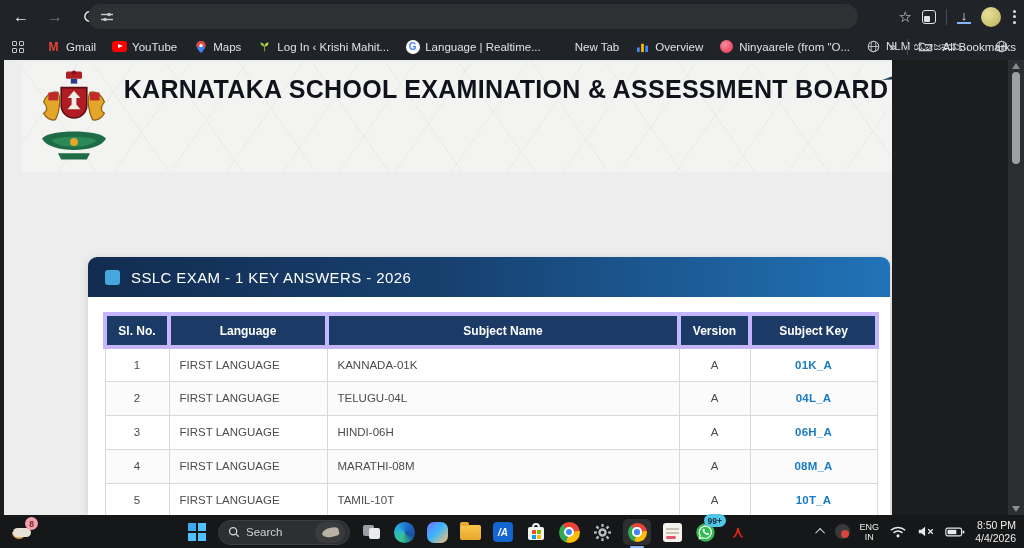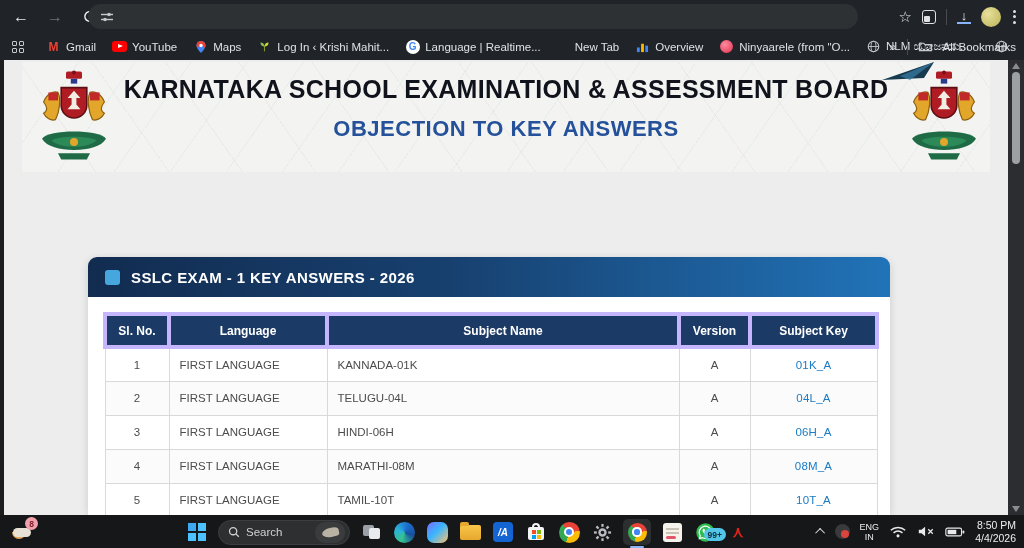--- a/index.html
+++ b/index.html
@@ -30,47 +30,47 @@
   .gridic i { width:5px; height:5px; border:1.4px solid #c6c9cc; border-radius:1px; }
   .yt { width:15px; height:11px; background:#f00; border-radius:3px; position:relative; }
   .yt::after { content:""; position:absolute; left:5.5px; top:3px; border-left:5px solid #fff; border-top:2.8px solid transparent; border-bottom:2.8px solid transparent; }
   .gmailM { color:#ea4335; font-weight:bold; font-size:12px; }
   .gcircle { width:14px; height:14px; background:#fff; border-radius:50%; color:#4285f4; font-weight:bold; font-size:10px; display:flex; align-items:center; justify-content:center; }
   .dotred { width:13px; height:13px; border-radius:50%; background:radial-gradient(circle at 38% 35%, #ff8aa0, #e0314b); }
   .bm-right { position:absolute; right:8px; top:0; height:27px; display:flex; align-items:center; gap:10px; }
   .chev2 { color:#c6c9cc; font-size:13px; }
 
   
-  .page { position:absolute; left:4px; top:60px; width:1004px; height:455px; background:#ededee; overflow:hidden; }
+  .page { position:absolute; left:4px; top:60px; width:888px; height:455px; background:#ededee; overflow:hidden; }
   .scrollstrip { position:absolute; left:1008px; top:60px; width:16px; height:455px; background:#2b2d30; }
   .scroll-thumb { position:absolute; left:4px; top:12px; width:8px; height:92px; background:#9da0a3; border-radius:5px; }
   .sarrow { position:absolute; left:4px; width:0; height:0; border-left:4px solid transparent; border-right:4px solid transparent; }
   .sarrow.up { top:3px; border-bottom:6px solid #8a8d90; }
   .sarrow.down { bottom:3px; border-top:6px solid #8a8d90; }
 
   .banner { position:absolute; left:18px; top:2px; width:968px; height:110px; background:#f3f4f1;
     background-image:repeating-linear-gradient(125deg, rgba(40,130,140,.06) 0 1px, transparent 1px 46px),
                      repeating-linear-gradient(55deg, rgba(120,60,70,.05) 0 1px, transparent 1px 60px); }
   .banner-title { position:absolute; left:0; right:0; top:13px; text-align:center; font-size:25px; font-weight:bold; color:#10131c; letter-spacing:.3px; }
   .banner-sub { position:absolute; left:0; right:0; top:54px; text-align:center; font-size:22px; font-weight:bold; color:#25519b; letter-spacing:.5px; }
   .emblem { position:absolute; top:6px; width:80px; height:100px; }
   .emblem.left { left:12px; } .emblem.right { left:882px; }
   .banner-deco { position:absolute; left:858px; top:-2px; width:60px; height:24px; }
 
   .card { position:absolute; left:84px; top:197px; width:802px; height:258px; background:#fff; border-radius:9px 9px 0 0; box-shadow:0 2px 8px rgba(0,0,0,.14); }
   .card-head { height:40px; border-radius:9px 9px 0 0; background:linear-gradient(90deg,#122c50 0%,#17406f 45%,#2173b8 100%); display:flex; align-items:center; padding-left:17px; }
   .card-head .sq { width:15px; height:15px; background:#45a7dd; border-radius:3px; margin-right:11px; }
-  .card-head .ct { color:#fff; font-weight:bold; font-size:15px; letter-spacing:.4px; }
+  .card-head .ct { color:#fff; font-weight:normal; font-size:15px; letter-spacing:.4px; }
 
   table.keys { width:772px; margin:15px 15px 0 15px; border-collapse:collapse; table-layout:fixed; }
   table.keys th { background:#1c3a66; color:#fff; font-size:12px; font-weight:bold; height:33px; border:4px solid #c4b5fd; }
   table.keys td { height:34px; font-size:11.5px; color:#4c4c4c; border:1px solid #d9d9dc; background:#fff; padding:0 10px; }
   table.keys tr:nth-child(even) td { background:#fbfbfc; }
   td.c, th.c { text-align:center; }
-  .dlink { color:#1a7bc4; font-weight:normal; letter-spacing:.2px; }
+  .dlink { color:#1a7bc4; font-weight:bold; letter-spacing:.2px; }
   col.c1{width:64px} col.c2{width:158px} col.c3{width:352px} col.c4{width:71px} col.c5{width:127px}
 
   
   .taskbar { position:absolute; left:0; top:515px; width:1024px; height:33px; background:#161718; display:flex; align-items:center; }
   .tb-ic { width:24px; height:24px; display:flex; align-items:center; justify-content:center; position:relative; flex:0 0 auto; }
   .weather { position:absolute; left:10px; top:4px; width:28px; height:26px; }
   .wcloud { position:absolute; left:3px; top:9px; width:18px; height:9px; background:#e8e2d6; border-radius:8px; }
   .wsun { position:absolute; left:2px; top:13px; width:14px; height:7px; background:#e0a85a; border-radius:0 0 8px 8px; }
   .wbadge { position:absolute; right:0; top:-2px; width:13px; height:13px; background:#f1a0ac; border-radius:50%; color:#7c1f2c; font-size:8.5px; font-weight:bold; display:flex; align-items:center; justify-content:center; }
   .center-icons { position:absolute; left:185px; top:4px; height:26px; display:flex; align-items:center; gap:9px; }
@@ -97,21 +97,21 @@
   .store .flag i:nth-child(3){background:#00a4ef} .store .flag i:nth-child(4){background:#ffb900}
   .store .flag i { width:4px; height:4px; }
   .chrome { width:21px; height:21px; border-radius:50%; background:conic-gradient(from -40deg,#ea4335 0 120deg,#fbbc05 0 240deg,#34a853 0 360deg); position:relative; }
   .chrome::after { content:""; position:absolute; inset:26%; background:#4285f4; border:2px solid #fff; border-radius:50%; }
   .activebox { width:28px; height:26px; background:#2d2e30; border-radius:5px; display:flex; align-items:center; justify-content:center; position:relative; }
   .activebox::after { content:""; position:absolute; left:7px; bottom:-3px; width:14px; height:2.5px; background:#8ab4f8; border-radius:2px; }
   .memo { width:19px; height:19px; background:#f5f2ec; border-radius:3px; position:relative; }
   .memo::before { content:""; position:absolute; left:3px; top:5px; width:13px; height:2px; background:#c9c2b4; box-shadow:0 4px 0 #c9c2b4; }
   .memo::after { content:""; position:absolute; left:3px; bottom:3px; width:10px; height:2.4px; background:#e2556b; border-radius:2px; }
   .wa { width:21px; height:21px; }
-  .wabadge { position:absolute; right:-9px; top:-6px; background:#53c6e8; color:#10303c; font-size:8.5px; font-weight:bold; border-radius:8px; padding:1.5px 4px;margin-top:14px; }
+  .wabadge { position:absolute; right:-9px; top:-6px; background:#53c6e8; color:#10303c; font-size:8.5px; font-weight:bold; border-radius:8px; padding:1.5px 4px; }
   .acro { color:#e2231a; font-weight:bold; font-size:15px; }
   .tray { position:absolute; right:8px; top:0; height:33px; display:flex; align-items:center; gap:10px; color:#fff; }
   .caret { width:7px; height:7px; border-left:1.7px solid #dfe1e5; border-top:1.7px solid #dfe1e5; transform:rotate(45deg) translateY(2px); }
   .trayred { width:15px; height:15px; border-radius:50%; background:#3a3a3c; position:relative; }
   .trayred::after { content:""; position:absolute; right:1px; bottom:1px; width:8px; height:8px; border-radius:50%; background:#d8453c; }
   .lang { font-size:9px; line-height:10px; text-align:center; color:#eee; }
   .clock { font-size:10.5px; line-height:12.5px; text-align:right; color:#eee; }
 </style>
 </head>
 <body>
@@ -278,21 +278,20 @@
         <path d="M10 86c8-12 72-12 80 0-6 10-22 14-40 14S16 96 10 86z" fill="#1e6b45"></path>
         <path d="M22 88c8-6 48-6 56 0-6 6-20 8-28 8s-22-2-28-8z" fill="#2c8a58"></path>
         <circle cx="50" cy="90" r="5" fill="#e2a62b"></circle>
         <path d="M30 104h40l-4 8H34z" fill="#1e6b45"></path>
       </svg>
       <svg class="banner-deco" viewBox="0 0 60 24">
         <path d="M2 20L54 2l-10 16z" fill="#173a4e"></path>
         <path d="M20 16l34-14-24 18z" fill="#3a7ea6" opacity=".7"></path>
       </svg>
       <div class="banner-title">KARNATAKA SCHOOL EXAMINATION &amp; ASSESSMENT BOARD</div>
-      <div class="banner-sub">OBJECTION TO KEY ANSWERS</div>
     </div>
 
     <div class="card">
       <div class="card-head">
         <span class="sq"></span>
         <span class="ct">SSLC EXAM - 1 KEY ANSWERS - 2026</span>
       </div>
       <table class="keys">
         <colgroup>
             <col class="c1">

